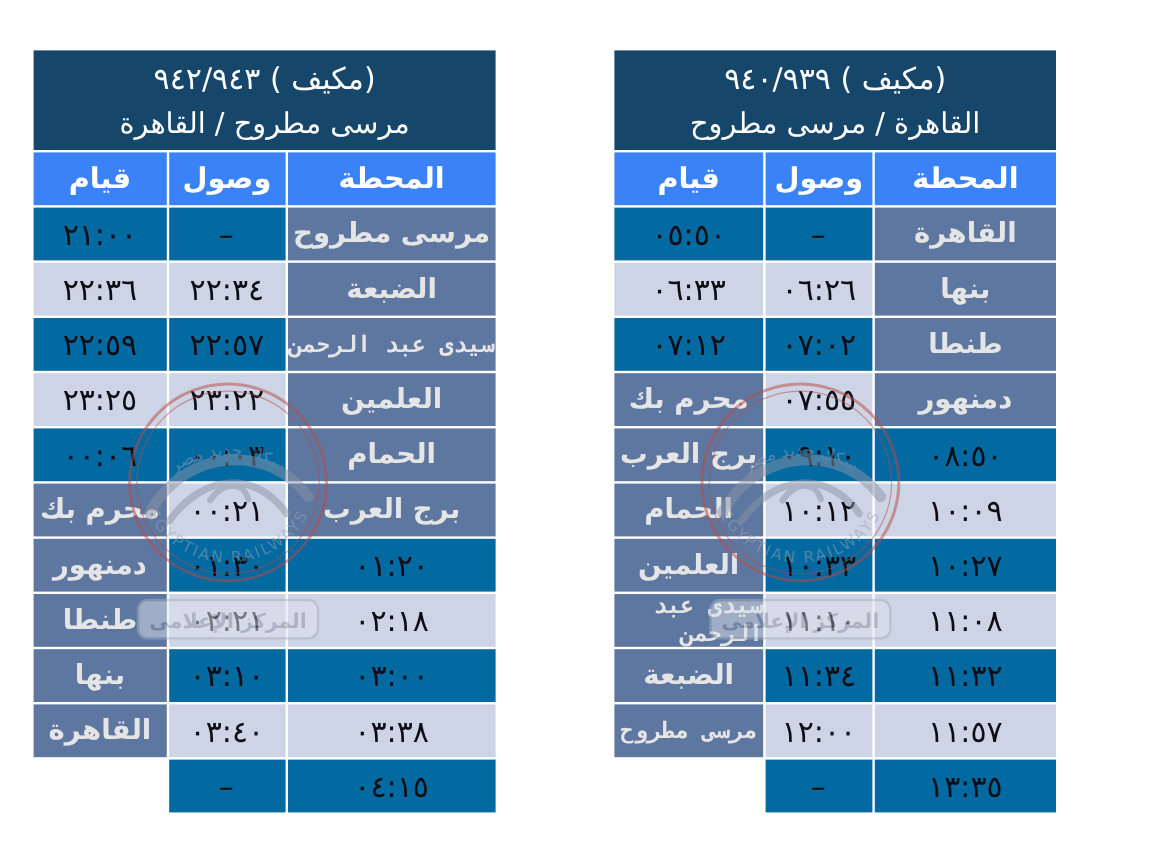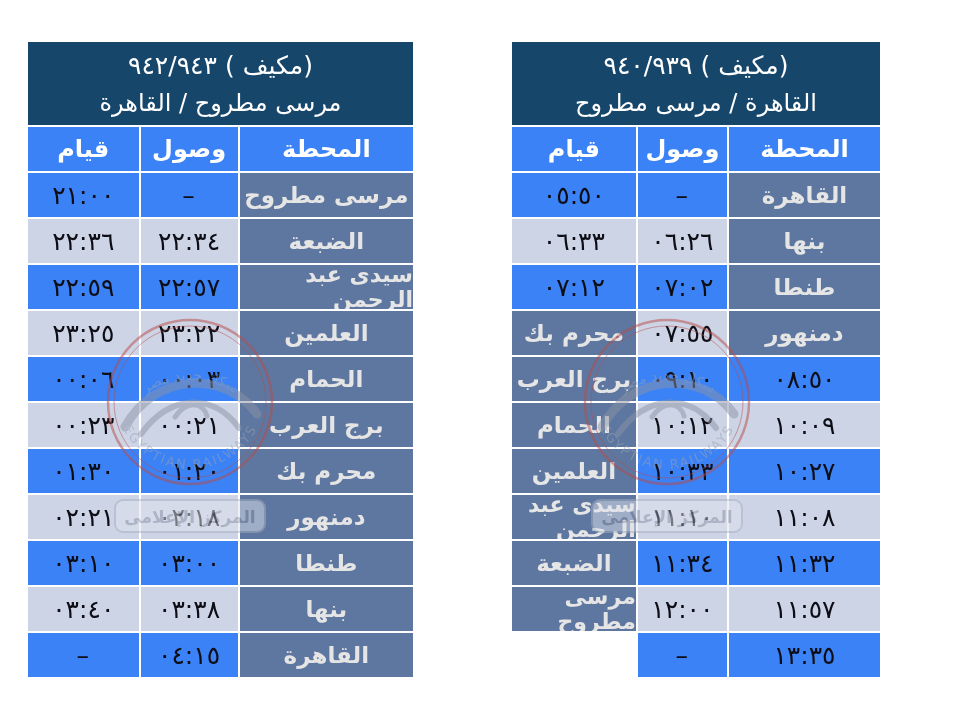--- a/index.html
+++ b/index.html
@@ -17,23 +17,23 @@
   .tt-title .l2{font-size:24px;line-height:36px;}
 
   .tt-grid{display:grid;gap:2px;background:#ffffff;direction:rtl;}
   .tt-left  .tt-grid{grid-template-columns:45.5fr 25.5fr 29fr;}
   .tt-right .tt-grid{grid-template-columns:41.5fr 24.5fr 34fr;}
   .tt-grid{grid-auto-rows:44px;}
 
   .c{display:flex;align-items:center;justify-content:center;overflow:hidden;}
   .h{background:#3b82f6;color:#ffffff;font-weight:bold;font-size:24px;}
   .s{background:#5e77a0;color:#e5e5e5;font-weight:bold;font-size:23px;}
-  .s.sm{font-size:22px;}
+  .s.sm{font-size:19px;font-family:Liberation Mono, monospace;}
   .t{color:#0d0d15;font-size:25px;font-weight:500;letter-spacing:1px;}
-  .lt{background:#3b82f6;}
+  .lt{background:#0369a1;}
   .dk{background:#ccd4e6;}
 
   .wm{position:absolute;top:240px;left:42%;transform:translateX(-50%);
       width:230px;height:300px;opacity:.5;pointer-events:none;z-index:5;}
   .wm svg{width:100%;height:100%;}
 </style>
 </head>
 <body>
 
 <div class="tt tt-left" dir="rtl">
@@ -61,21 +61,20 @@
     <div class="c s">العلمين</div>
     <div class="c t dk">٢٣:٢٢</div>
     <div class="c t dk">٢٣:٢٥</div>
 
     <div class="c s">الحمام</div>
     <div class="c t lt">٠٠:٠٣</div>
     <div class="c t lt">٠٠:٠٦</div>
 
     <div class="c s">برج العرب</div>
     <div class="c t dk">٠٠:٢١</div>
-    <div class="c t dk">٠٠:٢٣</div>
 
     <div class="c s">محرم بك</div>
     <div class="c t lt">٠١:٢٠</div>
     <div class="c t lt">٠١:٣٠</div>
 
     <div class="c s">دمنهور</div>
     <div class="c t dk">٠٢:١٨</div>
     <div class="c t dk">٠٢:٢١</div>
 
     <div class="c s">طنطا</div>

